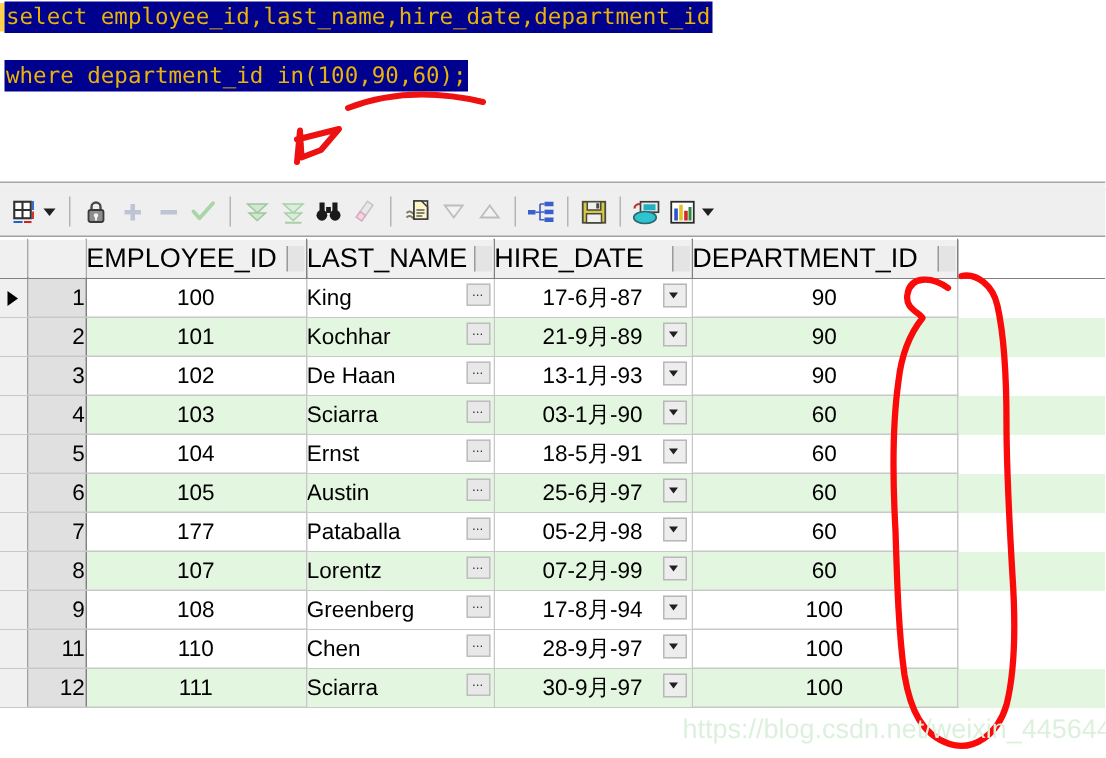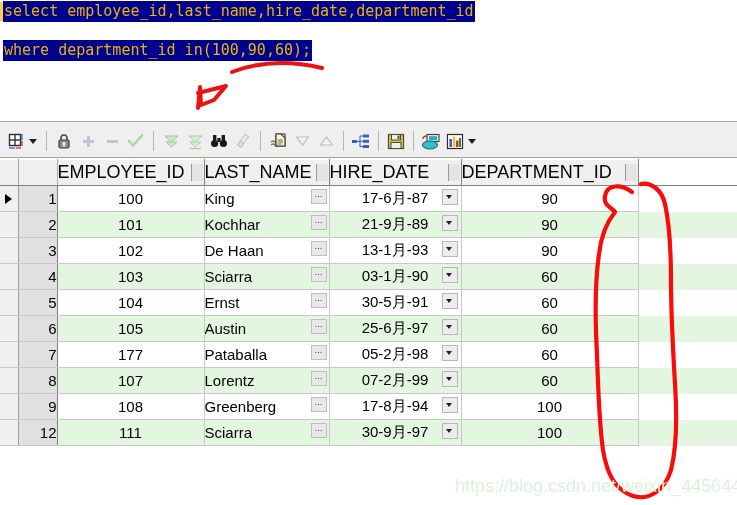--- a/index.html
+++ b/index.html
@@ -398,21 +398,21 @@
           <td class="data textcell"><span>Sciarra</span><span class="cell-ellipsis">...</span></td>
           <td class="data datecell"><span>03-1月-90</span><span class="cell-dropdown"></span></td>
           <td class="data numcell">60</td>
           <td class="data tailcell"></td>
         </tr>
         <tr class="odd">
           <td class="ind"></td>
           <td class="rownum">5</td>
           <td class="data numcell">104</td>
           <td class="data textcell"><span>Ernst</span><span class="cell-ellipsis">...</span></td>
-          <td class="data datecell"><span>30-5月-91</span><span class="cell-dropdown"></span></td>
+          <td class="data datecell"><span>18-5月-91</span><span class="cell-dropdown"></span></td>
           <td class="data numcell">60</td>
           <td class="data tailcell"></td>
         </tr>
         <tr class="even">
           <td class="ind"></td>
           <td class="rownum">6</td>
           <td class="data numcell">105</td>
           <td class="data textcell"><span>Austin</span><span class="cell-ellipsis">...</span></td>
           <td class="data datecell"><span>25-6月-97</span><span class="cell-dropdown"></span></td>
           <td class="data numcell">60</td>
@@ -435,20 +435,29 @@
           <td class="data datecell"><span>07-2月-99</span><span class="cell-dropdown"></span></td>
           <td class="data numcell">60</td>
           <td class="data tailcell"></td>
         </tr>
         <tr class="odd">
           <td class="ind"></td>
           <td class="rownum">9</td>
           <td class="data numcell">108</td>
           <td class="data textcell"><span>Greenberg</span><span class="cell-ellipsis">...</span></td>
           <td class="data datecell"><span>17-8月-94</span><span class="cell-dropdown"></span></td>
+          <td class="data numcell">100</td>
+          <td class="data tailcell"></td>
+        </tr>
+        <tr class="odd">
+          <td class="ind"></td>
+          <td class="rownum">11</td>
+          <td class="data numcell">110</td>
+          <td class="data textcell"><span>Chen</span><span class="cell-ellipsis">...</span></td>
+          <td class="data datecell"><span>28-9月-97</span><span class="cell-dropdown"></span></td>
           <td class="data numcell">100</td>
           <td class="data tailcell"></td>
         </tr>
         <tr class="even">
           <td class="ind"></td>
           <td class="rownum">12</td>
           <td class="data numcell">111</td>
           <td class="data textcell"><span>Sciarra</span><span class="cell-ellipsis">...</span></td>
           <td class="data datecell"><span>30-9月-97</span><span class="cell-dropdown"></span></td>
           <td class="data numcell">100</td>

